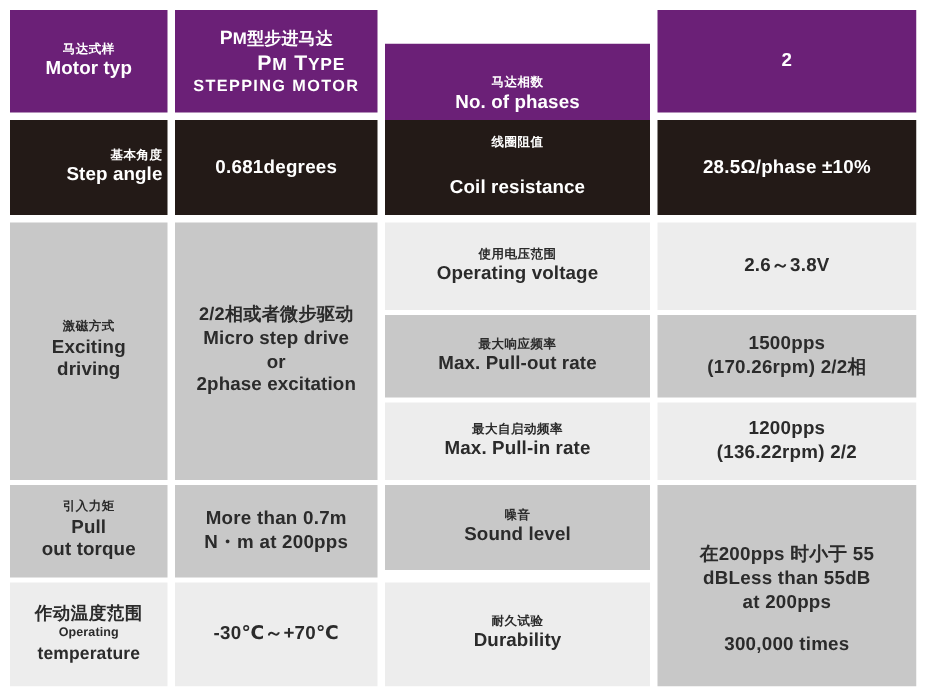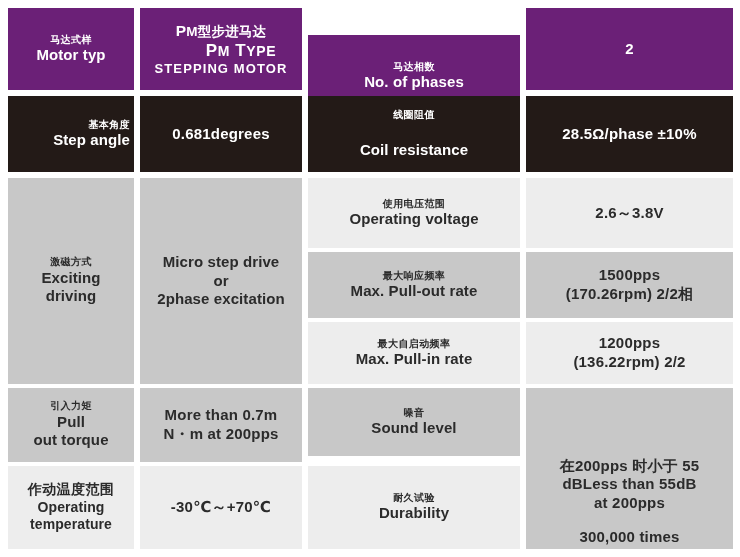--- a/index.html
+++ b/index.html
@@ -108,20 +108,21 @@
     <span class="ln ln-val">28.5Ω/phase ±10%</span>
   </div>
 
   <div class="cell tone-mid" style="left:8px;  top:178px; width:126px; height:206px;align-items:center;">
     <span class="ln ln-cn">激磁方式</span>
     <span class="ln ln-en">Exciting</span>
     <span class="ln ln-en">driving</span>
   </div>
 
   <div class="cell tone-mid" style="left:140px; top:178px; width:162px; height:206px;">
+    <span class="ln pmcn" style="font-size:14.5px;">2/2相或者微步驱动</span>
     <span class="ln ln-en">Micro step drive</span>
     <span class="ln ln-en">or</span>
     <span class="ln ln-en">2phase excitation</span>
   </div>
 
   <div class="cell tone-light" style="left:308px; top:178px; width:212px; height:70px;">
     <span class="ln ln-cn">使用电压范围</span>
     <span class="ln ln-en">Operating voltage</span>
   </div>
 
@@ -158,31 +159,31 @@
   <div class="cell tone-mid" style="left:140px; top:388px; width:162px; height:74px;">
     <span class="ln ln-val">More than 0.7m</span>
     <span class="ln ln-val">N・m at 200pps</span>
   </div>
 
   <div class="cell tone-mid" style="left:308px; top:388px; width:212px; height:68px;">
     <span class="ln ln-cn">噪音</span>
     <span class="ln ln-en">Sound level</span>
   </div>
 
-  <div class="cell tone-mid" style="left:526px; top:388px; width:207px; height:161px; justify-content:flex-end; padding-top:26px;">
+  <div class="cell tone-mid" style="left:526px; top:388px; width:207px; height:161px; justify-content:center; padding-top:26px;">
     <span class="ln ln-val">在200pps 时小于 55</span>
     <span class="ln ln-val">dBLess than 55dB</span>
     <span class="ln ln-val">at 200pps</span>
     <span class="gap"></span>
     <span class="ln ln-val">300,000 times</span>
   </div>
 
   <div class="cell tone-light" style="left:8px;  top:466px; width:126px; height:83px;">
-    <span class="ln ln-cn" style="font-size:14px;">作动温度范围</span>
-    <span class="ln ln-en" style="font-size:14px;">Operating</span>
+    <span class="ln ln-cn" style="font-size:14px;font-family:Liberation Mono, monospace;">作动温度范围</span>
+    <span class="ln ln-en" style="font-size:10px;">Operating</span>
     <span class="ln ln-en" style="font-size:14px;">temperature</span>
   </div>
 
   <div class="cell tone-light" style="left:140px; top:466px; width:162px; height:83px;">
     <span class="ln ln-val">-30℃～+70℃</span>
   </div>
 
   <div class="cell tone-light" style="left:308px; top:466px; width:212px; height:83px;">
     <span class="ln ln-cn">耐久试验</span>
     <span class="ln ln-en">Durability</span>

